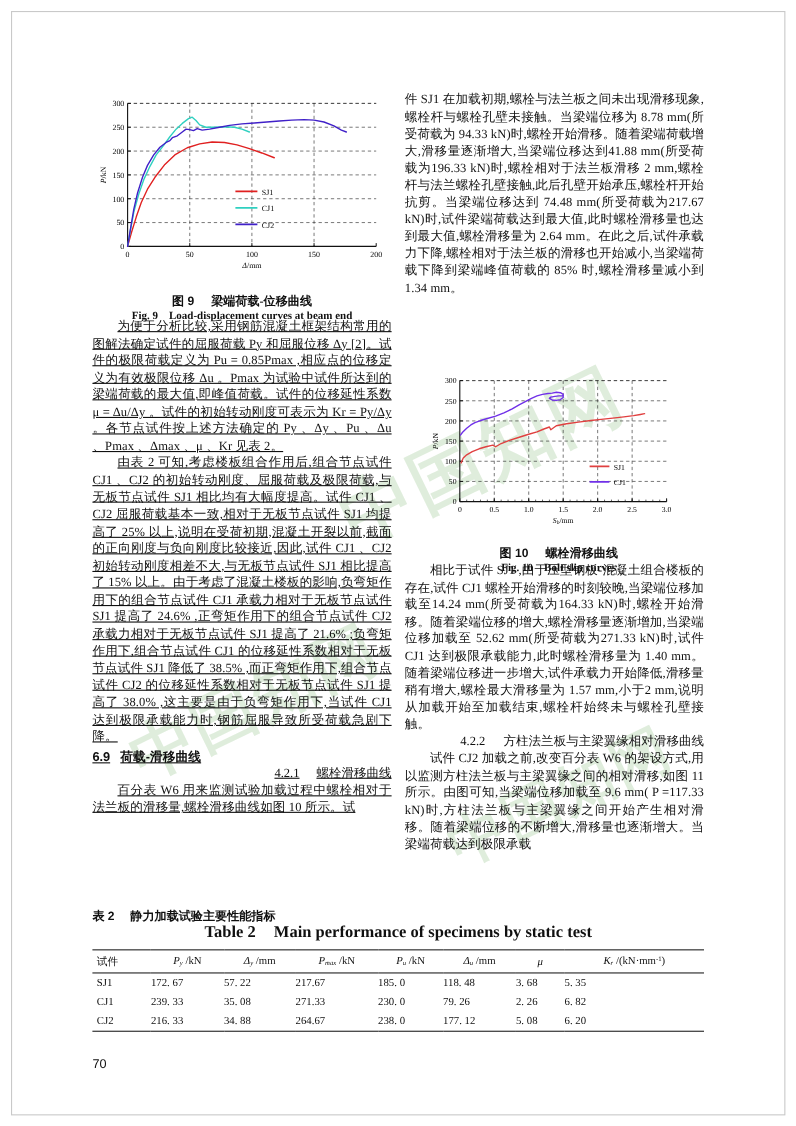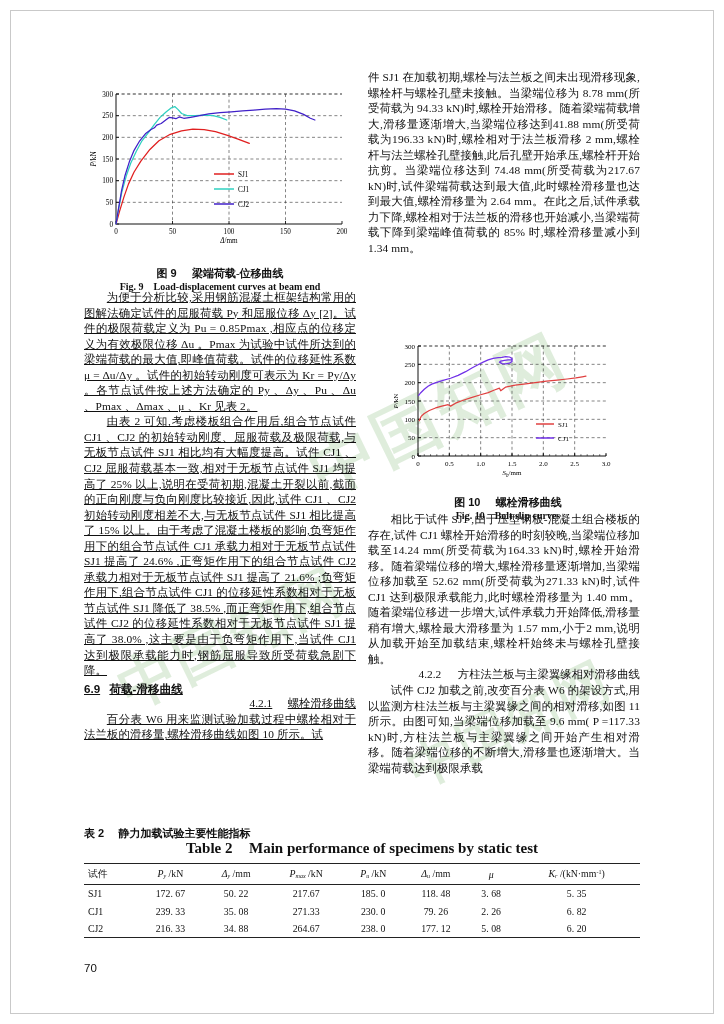--- a/index.html
+++ b/index.html
@@ -113,21 +113,20 @@
   table.data thead th {
     font-weight: normal;
     padding: 3.5px 0 3.5px 0;
     border-top: 1.1px solid #222;
     border-bottom: 0.8px solid #222;
     text-align: center;
     white-space: nowrap;
   }
   table.data tbody td {
     padding: 3.2px 0;
-    text-align: center;
     white-space: nowrap;
   }
   table.data tbody tr:last-child td {
     border-bottom: 1.1px solid #222;
   }
   table.data th:first-child, table.data td:first-child { text-align: left; padding-left: 4px; }
 
   .pagenum {
     position: absolute;
     left: 84px;
@@ -226,21 +225,21 @@
     <p class="body indent">由表 2 可知,考虑楼板组合作用后,组合节点试件 CJ1 、CJ2 的初始转动刚度、屈服荷载及极限荷载,与无板节点试件 SJ1 相比均有大幅度提高。试件 CJ1 、CJ2 屈服荷载基本一致,相对于无板节点试件 SJ1 均提高了 25% 以上,说明在受荷初期,混凝土开裂以前,截面的正向刚度与负向刚度比较接近,因此,试件 CJ1 、CJ2 初始转动刚度相差不大,与无板节点试件 SJ1 相比提高了 15% 以上。由于考虑了混凝土楼板的影响,负弯矩作用下的组合节点试件 CJ1 承载力相对于无板节点试件 SJ1 提高了 24.6% ,正弯矩作用下的组合节点试件 CJ2 承载力相对于无板节点试件 SJ1 提高了 21.6% ;负弯矩作用下,组合节点试件 CJ1 的位移延性系数相对于无板节点试件 SJ1 降低了 38.5% ,而正弯矩作用下,组合节点试件 CJ2 的位移延性系数相对于无板节点试件 SJ1 提高了 38.0% ,这主要是由于负弯矩作用下,当试件 CJ1 达到极限承载能力时,钢筋屈服导致所受荷载急剧下降。</p>
     <div class="hdr2">
       <span class="num">6.9</span><span style="display:inline-block;width:.8em"></span><span>荷载-滑移曲线</span>
     </div>
     <div class="hdr3">
       <span class="num">4.2.1</span><span style="display:inline-block;width:.8em"></span><span>螺栓滑移曲线</span>
     </div>
     <p class="body indent">百分表 W6 用来监测试验加载过程中螺栓相对于法兰板的滑移量,螺栓滑移曲线如图 10 所示。试</p>
   </div>
 
-  <div class="col col-right" style="top:70px;">
+  <div class="col col-right" style="top:84px;">
     <p class="body">件 SJ1 在加载初期,螺栓与法兰板之间未出现滑移现象,螺栓杆与螺栓孔壁未接触。当梁端位移为 8.78 mm(所受荷载为 94.33 kN)时,螺栓开始滑移。随着梁端荷载增大,滑移量逐渐增大,当梁端位移达到41.88 mm(所受荷载为196.33 kN)时,螺栓相对于法兰板滑移 2 mm,螺栓杆与法兰螺栓孔壁接触,此后孔壁开始承压,螺栓杆开始抗剪。当梁端位移达到 74.48 mm(所受荷载为217.67 kN)时,试件梁端荷载达到最大值,此时螺栓滑移量也达到最大值,螺栓滑移量为 2.64 mm。在此之后,试件承载力下降,螺栓相对于法兰板的滑移也开始减小,当梁端荷载下降到梁端峰值荷载的 85% 时,螺栓滑移量减小到 1.34 mm。</p>
   </div>
 
   <div class="fig" id="fig10-box" style="left:384px; top:338px; width:248px;">
     <svg id="fig10-svg" width="248" height="150" viewBox="0 0 248 150">
         <line x1="34" y1="99.66666666666667" x2="222" y2="99.66666666666667" stroke="#333" stroke-width="0.6" stroke-dasharray="3,2.6"></line>
         <line x1="34" y1="81.33333333333334" x2="222" y2="81.33333333333334" stroke="#333" stroke-width="0.6" stroke-dasharray="3,2.6"></line>
         <line x1="34" y1="63" x2="222" y2="63" stroke="#333" stroke-width="0.6" stroke-dasharray="3,2.6"></line>
         <line x1="34" y1="44.66666666666667" x2="222" y2="44.66666666666667" stroke="#333" stroke-width="0.6" stroke-dasharray="3,2.6"></line>
         <line x1="34" y1="26.33333333333333" x2="222" y2="26.33333333333333" stroke="#333" stroke-width="0.6" stroke-dasharray="3,2.6"></line>
@@ -354,21 +353,21 @@
             <th><i>P</i><sub class="s">u</sub> /kN</th>
             <th><i>Δ</i><sub class="s">u</sub> /mm</th>
             <th><i>μ</i></th>
             <th><i>K</i><sub class="s">r</sub> /(kN·mm<sup class="s">-1</sup>)</th>
           </tr>
       </thead>
       <tbody>
           <tr>
             <td>SJ1</td>
             <td>172. 67</td>
-            <td>50. 22</td>
+            <td>57. 22</td>
             <td>217.67</td>
             <td>185. 0</td>
             <td>118. 48</td>
             <td>3. 68</td>
             <td>5. 35</td>
           </tr>
           <tr>
             <td>CJ1</td>
             <td>239. 33</td>
             <td>35. 08</td>

